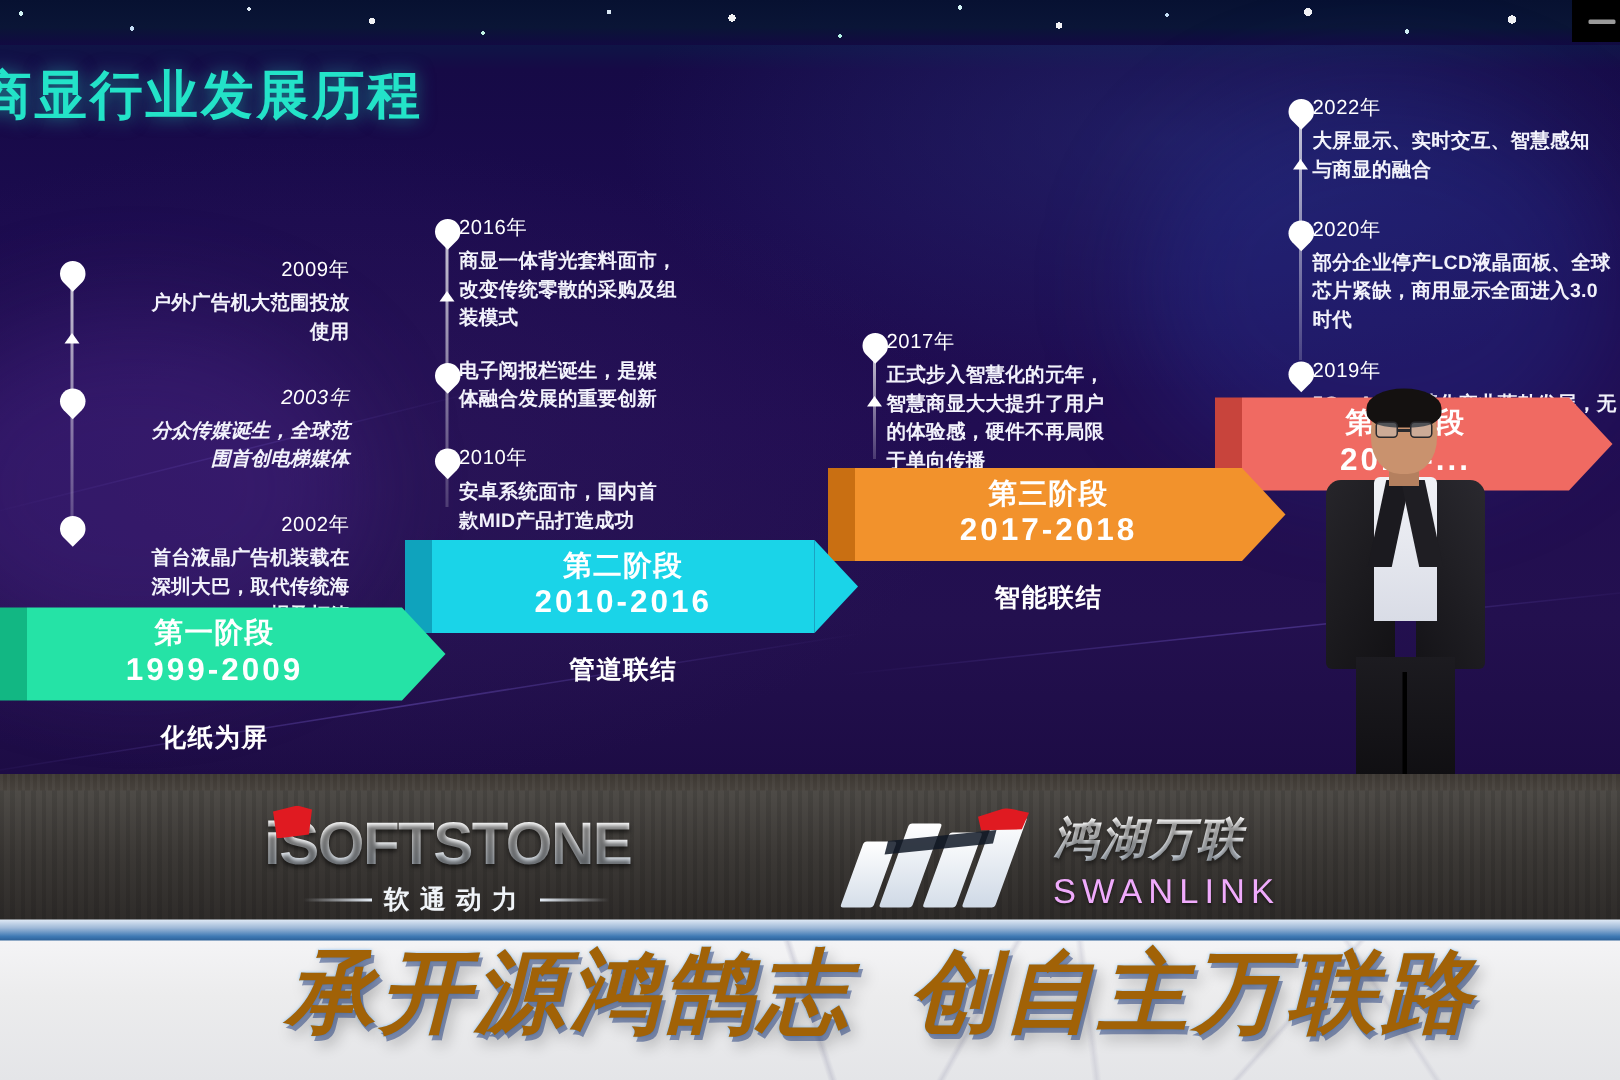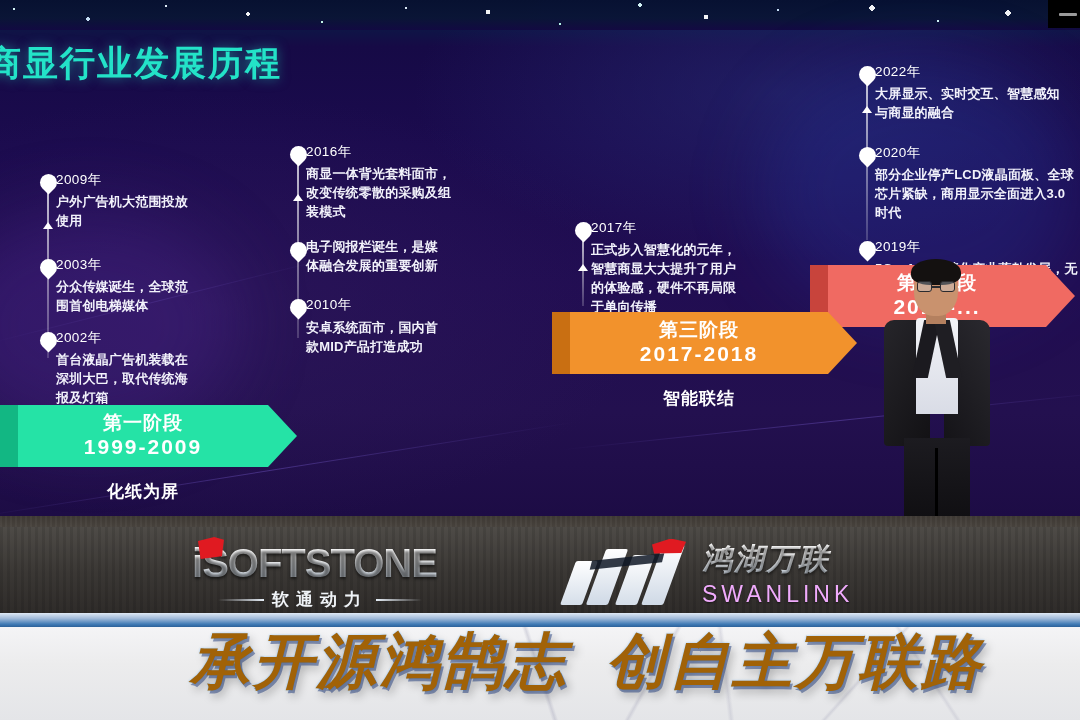--- a/index.html
+++ b/index.html
@@ -135,21 +135,21 @@
     background:
       linear-gradient(72deg,transparent 49.7%,rgba(150,150,175,.30) 50%,transparent 50.3%),
       linear-gradient(-61deg,transparent 39.7%,rgba(150,150,175,.26) 40%,transparent 40.3%),
       linear-gradient(83deg,transparent 66.7%,rgba(150,150,175,.22) 67%,transparent 67.3%),
       linear-gradient(-48deg,transparent 21.7%,rgba(150,150,175,.24) 22%,transparent 22.3%),
       linear-gradient(57deg,transparent 83.7%,rgba(150,150,175,.20) 84%,transparent 84.3%);}
 
   
   #logobar { position:absolute; left:0; top:527px; width:1080px; height:90px; }
   .logo { position:absolute; color:#fff; }
-  #logo-isoft { left:192px; top:14px;text-align:center; }
+  #logo-isoft { left:176px; top:14px;text-align:center; }
   #logo-isoft .mark { position:absolute; left:6px; top:-4px; width:26px; height:22px;
       background:#e01a21; clip-path:polygon(10% 100%,0 18%,62% 0,100% 12%,92% 88%); }
   #logo-isoft .word { font-size:40px; font-weight:bold; letter-spacing:-1px;
       background:linear-gradient(180deg,#ffffff 35%,#b9c6d4 100%);
       -webkit-background-clip:text; background-clip:text; color:transparent;
       text-shadow:0 2px 3px rgba(0,0,0,.55); }
   #logo-isoft .cn { display:flex; align-items:center; gap:8px; margin-top:2px; padding-left:26px; }
   #logo-isoft .cn span { font-size:17px; letter-spacing:7px; color:#f0f4f8; font-weight:bold; }
   #logo-isoft .cn i { display:block; height:2px; width:46px; background:linear-gradient(90deg,transparent,#e6eef7); }
   #logo-isoft .cn i.r { background:linear-gradient(90deg,#e6eef7,transparent); }
@@ -193,30 +193,30 @@
   <div id="screen">
     <div id="starband"></div>
     <div class="glowblob b1"></div>
     <div class="glowblob b2"></div>
     <div class="streak s1"></div>
     <div class="streak s2"></div>
     <div class="streak s3"></div>
 
     <div id="title">商显行业发展历程</div>
 
-    <div class="col" style="left:18px; top:170px; width:215px;">
+    <div class="col" style="left:18px; top:170px; width:215px;text-align:right;">
       <div class="vline" style="left:29px; top:16px; height:172px;"></div>
       <div class="vtri" style="left:25px; top:52px;"></div>
       <div class="note" style="margin-bottom:24px;">
         <span class="pin"></span>
         <div class="year">2009年</div>
         <div class="desc" style="white-space:pre-line">户外广告机大范围投放
 使用</div>
       </div>
-      <div class="note" style="margin-bottom:12px;">
+      <div class="note" style="margin-bottom:24px;font-style:italic;">
         <span class="pin"></span>
         <div class="year">2003年</div>
         <div class="desc" style="white-space:pre-line">分众传媒诞生，全球范
 围首创电梯媒体</div>
       </div>
       <div class="note">
         <span class="pin"></span>
         <div class="year">2002年</div>
         <div class="desc" style="white-space:pre-line">首台液晶广告机装载在
 深圳大巴，取代传统海
@@ -297,20 +297,29 @@
     <div class="phase" style="left:570px; top:312px; width:258px;">
       <div class="side" style="background:#c96f12;"></div>
       <div class="bar" style="background:#f2922c;">
         <div class="pname">第三阶段</div>
         <div class="pyears">2017-2018</div>
         <span class="tip" style="border-left:29px solid #f2922c;"></span>
       </div>
       <div class="sub">智能联结</div>
     </div>
 
+    <div class="phase" style="left:288px; top:360px; width:255px;">
+      <div class="side" style="background:#0fa3bd;"></div>
+      <div class="bar" style="background:#1ad4e8;">
+        <div class="pname">第二阶段</div>
+        <div class="pyears">2010-2016</div>
+        <span class="tip" style="border-left:29px solid #1ad4e8;"></span>
+      </div>
+      <div class="sub">管道联结</div>
+    </div>
 
     <div class="phase" style="left:18px; top:405px; width:250px;">
       <div class="side" style="background:#12b783;"></div>
       <div class="bar" style="background:#25e3a6;">
         <div class="pname">第一阶段</div>
         <div class="pyears">1999-2009</div>
         <span class="tip" style="border-left:29px solid #25e3a6;"></span>
       </div>
       <div class="sub">化纸为屏</div>
     </div>

